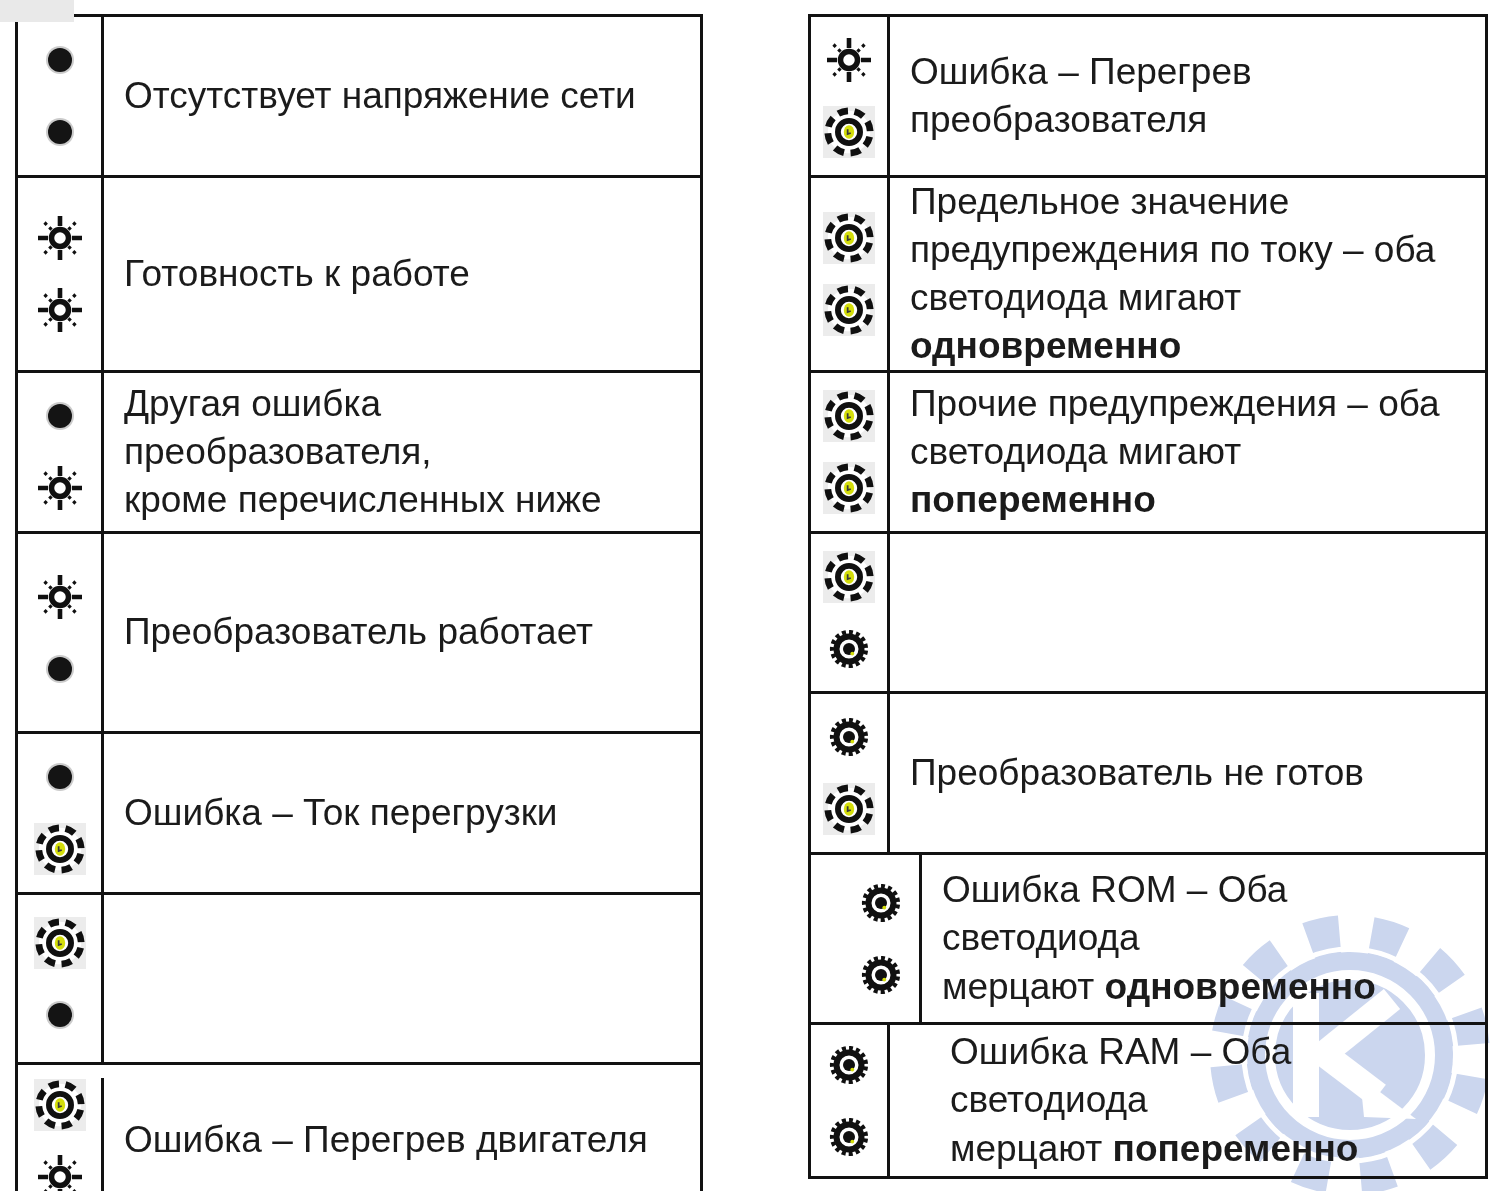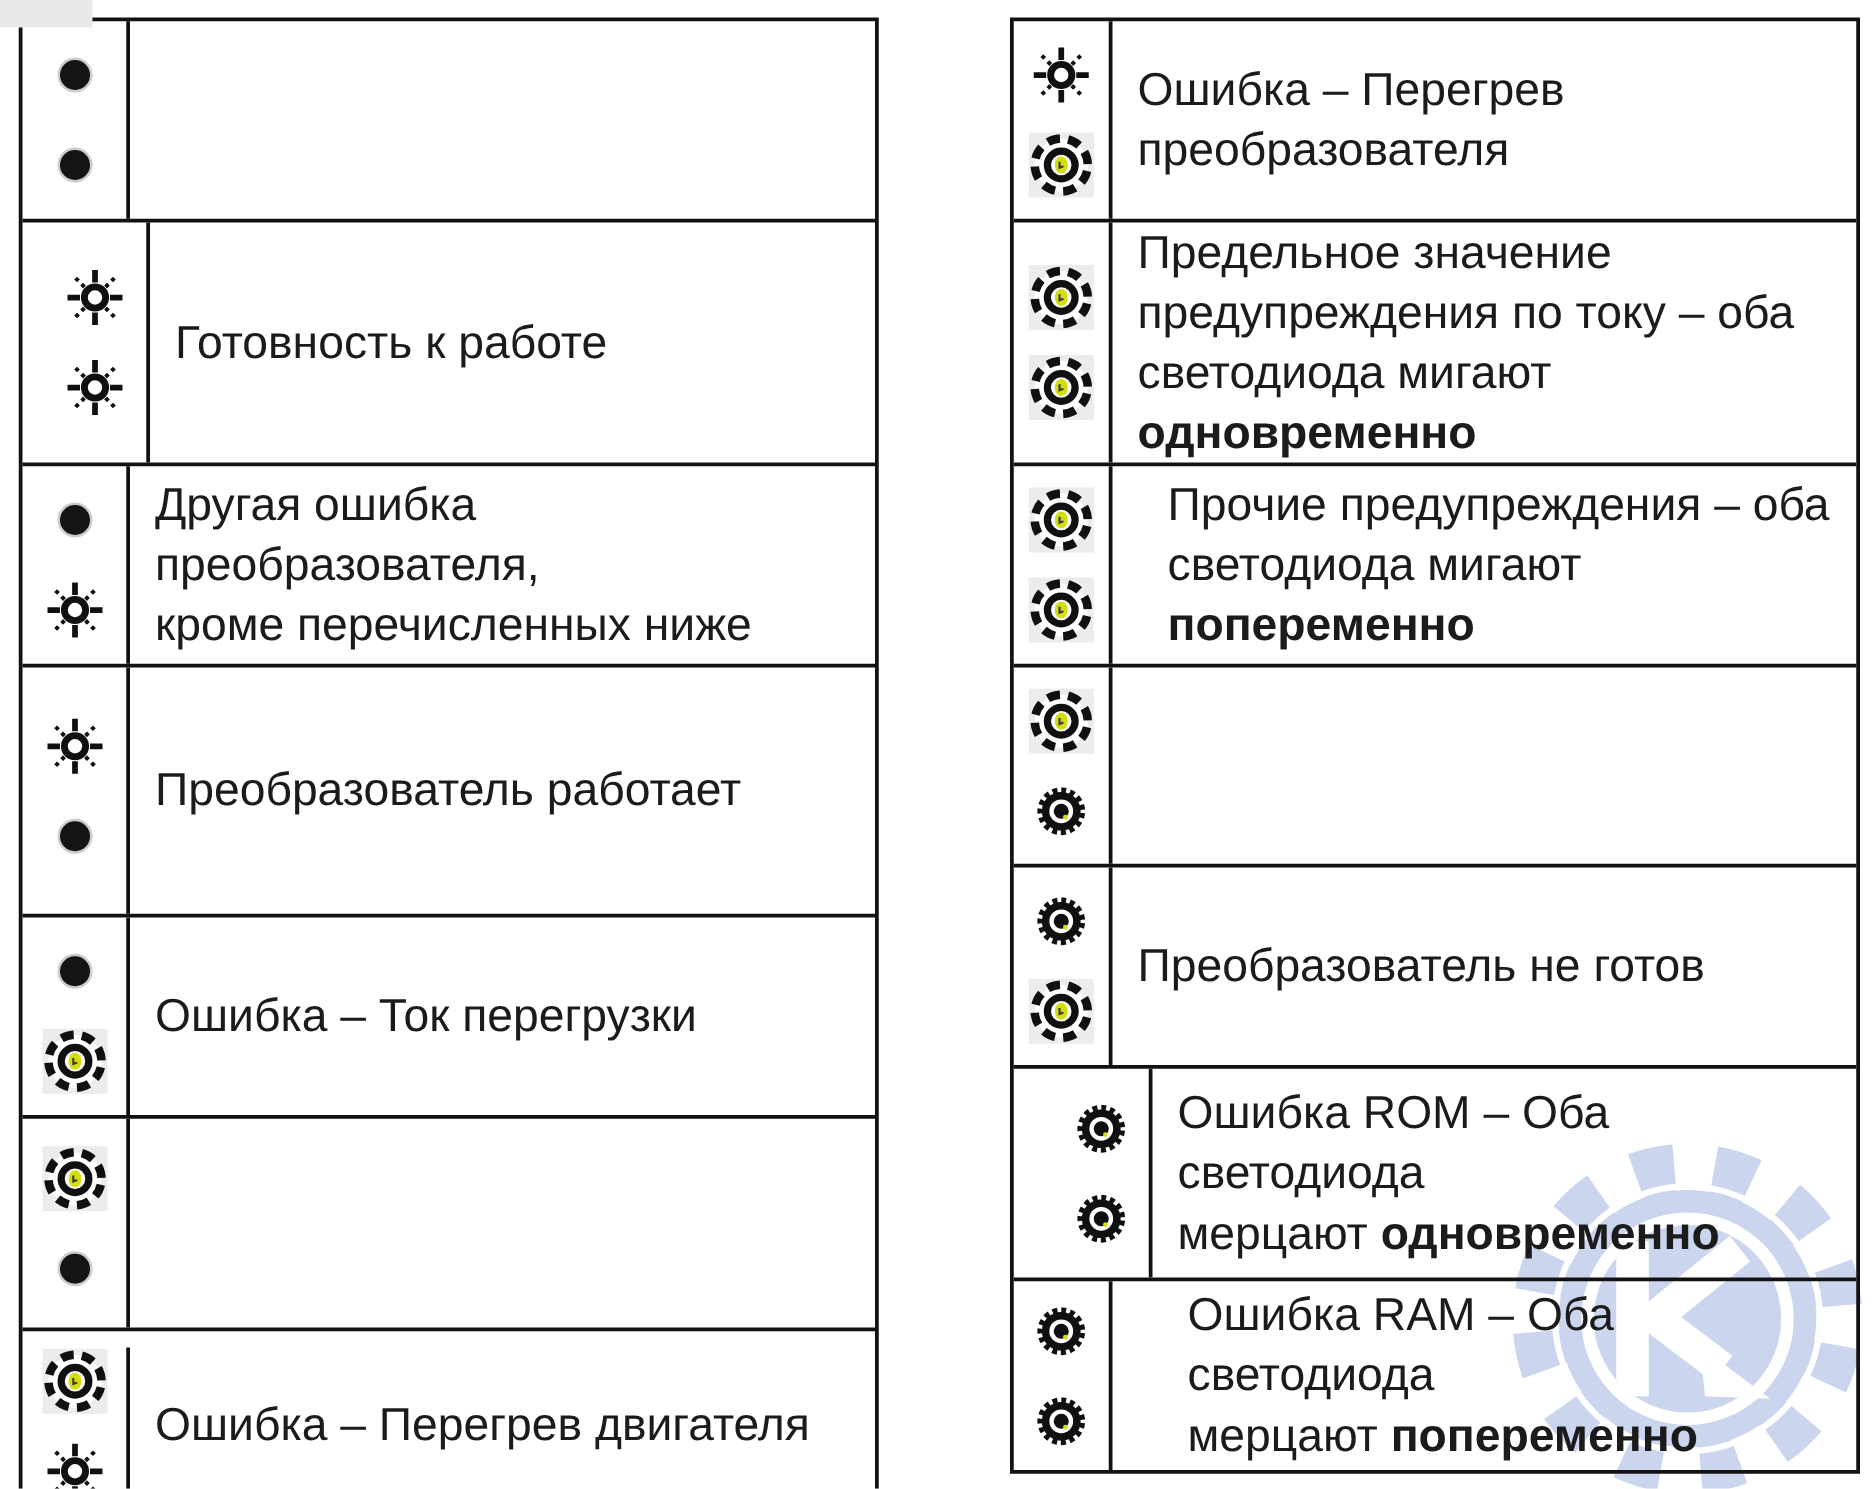--- a/index.html
+++ b/index.html
@@ -66,22 +66,25 @@
               <circle cx="17" cy="17" r="12" fill="#141414"></circle>
             </svg>
           </span>
           <span class="icon-box">
             <svg width="34" height="34" viewBox="0 0 34 34">
               <circle cx="17" cy="17" r="14" fill="#141414" fill-opacity="0.22"></circle>
               <circle cx="17" cy="17" r="12" fill="#141414"></circle>
             </svg>
           </span>
         </div>
-      </div>
-      <div class="row" style="height: 195px; padding-left: 16px;">
+        <div class="text-cell">
+          <div class="desc"><span>Отсутствует напряжение сети</span></div>
+        </div>
+      </div>
+      <div class="row" style="height: 195px;">
         <div class="icon-cell" style="width: 86px;">
           <span class="icon-box">
             <svg width="52" height="52" viewBox="0 0 52 52">
               <path d="M26 4v10 M26 38v10 M4 26h10 M38 26h10" stroke="#101010" stroke-width="4.6" fill="none"></path>
               <path d="M10.5 10.5l7.5 7.5 M41.5 10.5l-7.5 7.5 M10.5 41.5l7.5-7.5 M41.5 41.5l-7.5-7.5" stroke="#101010" stroke-width="3.2" stroke-dasharray="3.2 3.6" fill="none"></path>
               <circle cx="26" cy="26" r="8.5" fill="#ffffff" stroke="#101010" stroke-width="5.5"></circle>
             </svg>
           </span>
           <span class="icon-box">
             <svg width="52" height="52" viewBox="0 0 52 52">
@@ -243,21 +246,21 @@
               <circle cx="28" cy="28" r="11.5" fill="#ffffff" stroke="#101010" stroke-width="6"></circle>
               <ellipse cx="28" cy="28" rx="5.4" ry="7" fill="#d4de0a"></ellipse>
               <path d="M26.6 25.2v5l3.2-1.2" stroke="#3a3a3a" stroke-width="1.8" fill="none"></path>
             </svg>
           </span>
         </div>
         <div class="text-cell">
           <div class="desc"><span>Предельное значение</span><br><span>предупреждения по току – оба</span><br><span>светодиода мигают </span><span class="b">одновременно</span></div>
         </div>
       </div>
-      <div class="row" style="height: 161px; gap: 24px;">
+      <div class="row" style="height: 161px;">
         <div class="icon-cell" style="width: 79px;">
           <span class="icon-box">
             <svg width="56" height="56" viewBox="0 0 56 56">
               <rect x="1" y="1" width="54" height="54" fill="#ececec"></rect>
               <circle cx="28" cy="28" r="22" fill="#ffffff" stroke="#101010" stroke-width="7" stroke-dasharray="10.4 6.9" transform="rotate(13 28 28)"></circle>
               <circle cx="28" cy="28" r="11.5" fill="#ffffff" stroke="#101010" stroke-width="6"></circle>
               <ellipse cx="28" cy="28" rx="5.4" ry="7" fill="#d4de0a"></ellipse>
               <path d="M26.6 25.2v5l3.2-1.2" stroke="#3a3a3a" stroke-width="1.8" fill="none"></path>
             </svg>
           </span>

